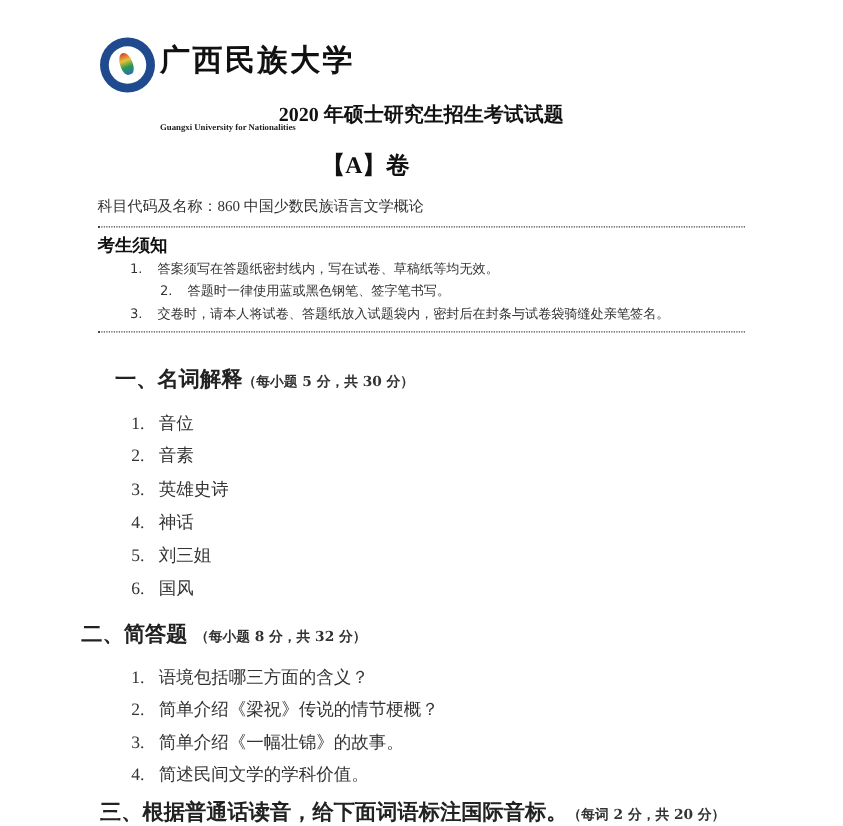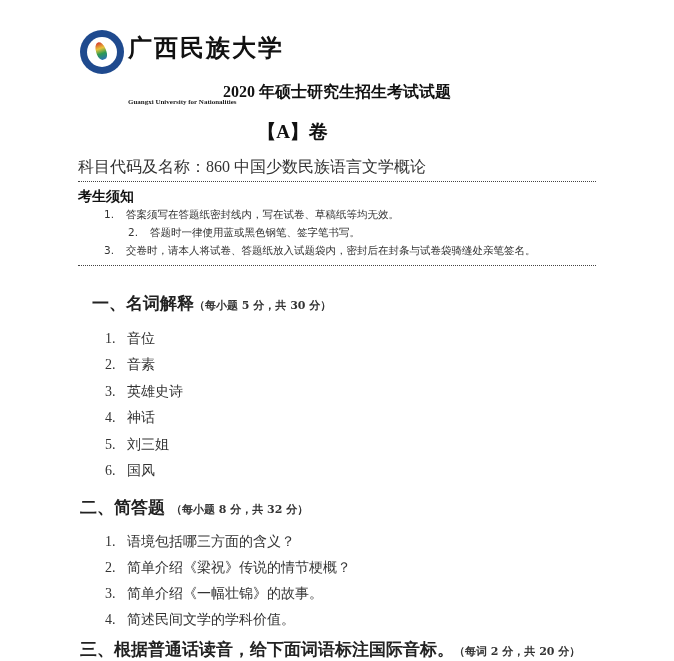--- a/index.html
+++ b/index.html
@@ -5,21 +5,21 @@
   html, body { margin:0; padding:0; background:#ffffff; }
   body { width:674px; height:661px; position:relative; overflow:hidden; font-family:"DejaVu Serif", serif; color:#222; }
   .abs { position:absolute; }
   .logo { left:80px; top:30px; width:44px; height:44px; border-radius:50%; background:#1f4a8e; display:flex; align-items:center; justify-content:center; }
   .logo-inner { width:30px; height:30px; border-radius:50%; background:#fff; position:relative; overflow:hidden; }
   .logo-inner .g { position:absolute; left:9px; top:5px; width:10px; height:18px; border-radius:50% 50% 40% 40%; background:linear-gradient(180deg,#d63b2e 0%,#e8c23a 35%,#2c9a52 65%,#2a6fb5 100%); transform:rotate(-20deg); }
   .logo-text { left:128px; top:32px; font-size:24px; font-weight:bold; letter-spacing:2px; font-family:"DejaVu Serif", serif; color:#111; }
   .logo-sub { left:128px; top:63px; font-size:7px; font-weight:bold; font-family:"Liberation Serif", serif; color:#222;margin-top:35px; }
   .title { left:0; width:674px; top:82px; text-align:center; font-size:16px; font-weight:bold; font-family:"Liberation Serif", serif; color:#111; }
   .subtitle { left:0; width:585px; top:119px; text-align:center; font-size:19px; font-weight:bold; font-family:"Liberation Serif", serif; color:#111; }
-  .subject { left:78px; top:157px; font-size:16px; color:#333; font-family:"Liberation Serif", serif; }
+  .subject { left:78px; top:157px; font-size:12px; color:#333; font-family:"Liberation Serif", serif; }
   .dotline { left:78px; width:518px; border-top:1px dotted #444; height:0; }
   .notice-head { left:78px; top:188px; font-size:14px; font-weight:bold; font-family:"DejaVu Sans", sans-serif; color:#111; }
   .notice-item { left:104px; font-size:10.5px; color:#333; font-family:"DejaVu Serif", serif; }
   .notice-item .n { display:inline-block; width:22px; font-family:"DejaVu Sans", sans-serif; }
   .sec-head { font-size:17px; font-family:"DejaVu Sans", sans-serif; color:#222;font-weight:bold; }
   .sec-head .note { font-size:11px; color:#333; font-family:"DejaVu Serif", serif; }
   .q { left:105px; font-size:14px; color:#333; font-family:"DejaVu Serif", serif; }
   .q .n { display:inline-block; width:22px; font-family:"Liberation Serif", serif; }
 </style>
 </head>
@@ -46,19 +46,19 @@
 <div class="abs dotline" style="top:265px;"></div>
 
 <div class="abs sec-head" style="left:92px; top:292px;"><span>一、名词解释</span><span class="note">（每小题 5 分，共 30 分）</span></div>
 <div class="abs q" style="top:330px;"><span class="n">1.</span><span>音位</span></div>
 <div class="abs q" style="top:356px;"><span class="n">2.</span><span>音素</span></div>
 <div class="abs q" style="top:383px;"><span class="n">3.</span><span>英雄史诗</span></div>
 <div class="abs q" style="top:409px;"><span class="n">4.</span><span>神话</span></div>
 <div class="abs q" style="top:436px;"><span class="n">5.</span><span>刘三姐</span></div>
 <div class="abs q" style="top:462px;"><span class="n">6.</span><span>国风</span></div>
 
-<div class="abs sec-head" style="left:80px; top:496px;"><span>二、简答题</span> <span class="note">（每小题 8 分，共 32 分）</span></div>
+<div class="abs sec-head" style="left:65px; top:496px;"><span>二、简答题</span> <span class="note">（每小题 8 分，共 32 分）</span></div>
 <div class="abs q" style="top:533px;"><span class="n">1.</span><span>语境包括哪三方面的含义？</span></div>
 <div class="abs q" style="top:559px;"><span class="n">2.</span><span>简单介绍《梁祝》传说的情节梗概？</span></div>
 <div class="abs q" style="top:585px;"><span class="n">3.</span><span>简单介绍《一幅壮锦》的故事。</span></div>
 <div class="abs q" style="top:611px;"><span class="n">4.</span><span>简述民间文学的学科价值。</span></div>
 
 <div class="abs sec-head" style="left:80px; top:638px;"><span>三、根据普通话读音，给下面词语标注国际音标。</span><span class="note">（每词 2 分，共 20 分）</span></div>
 
 </body></html>

